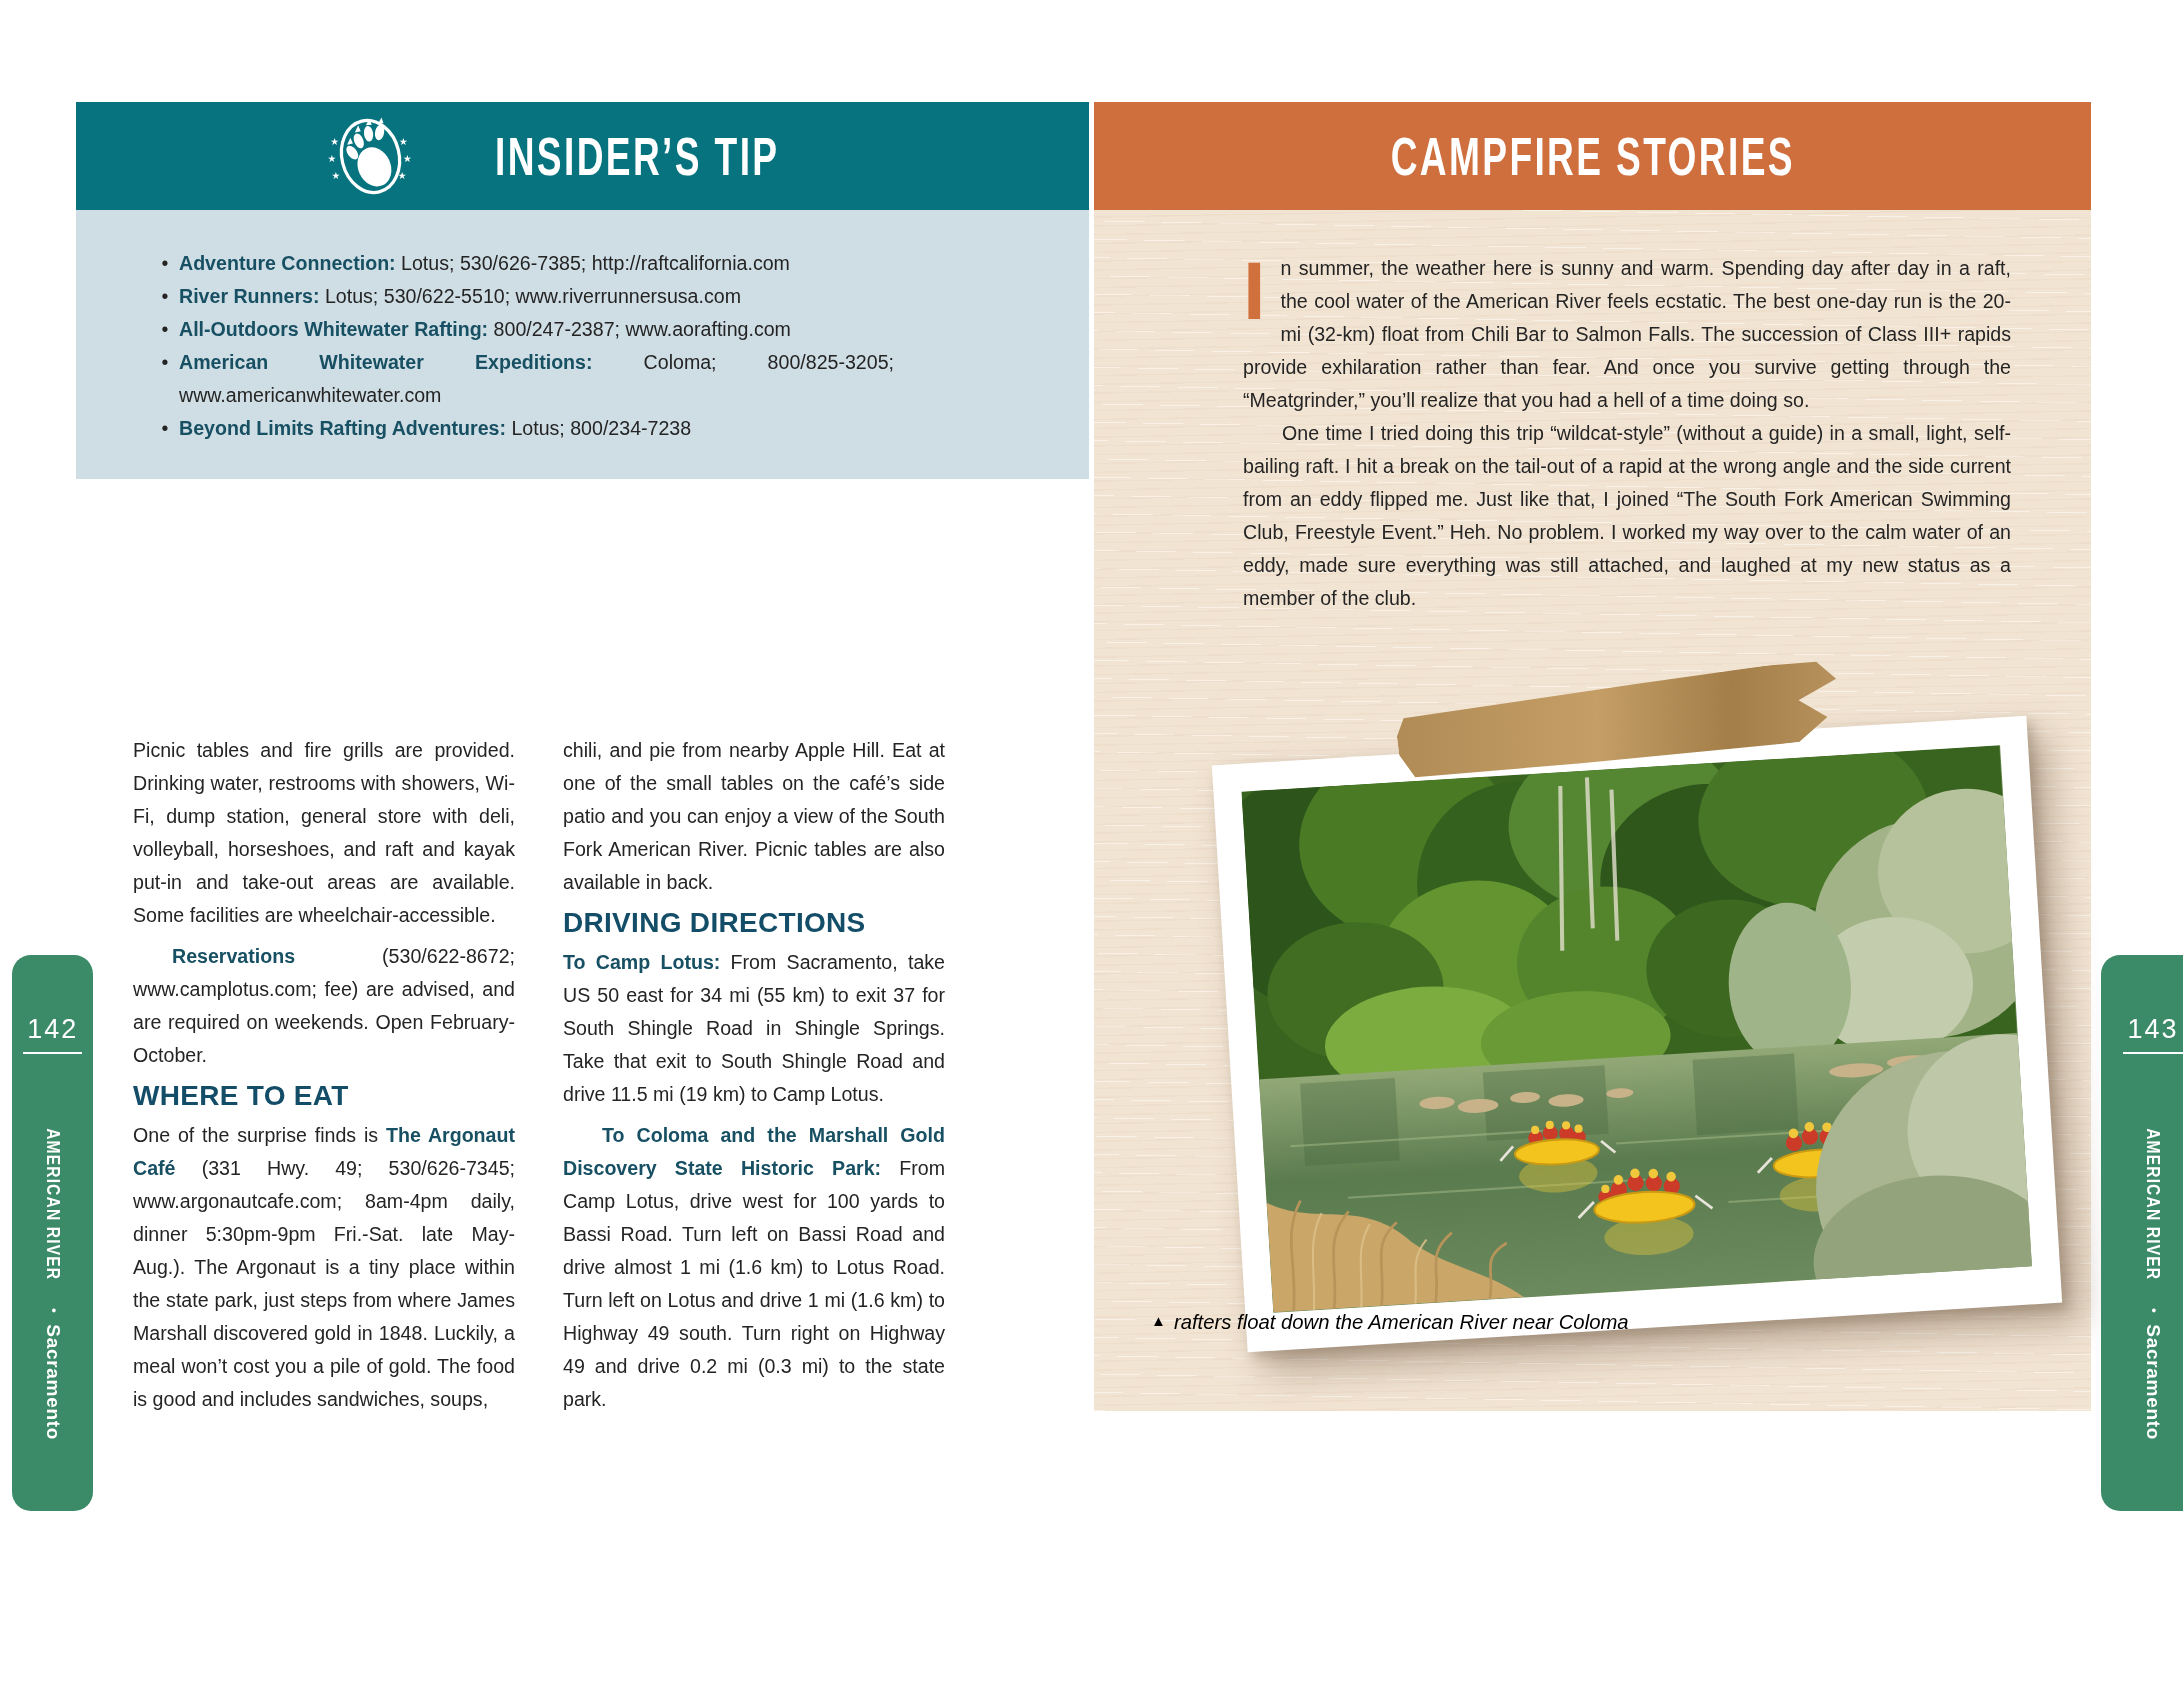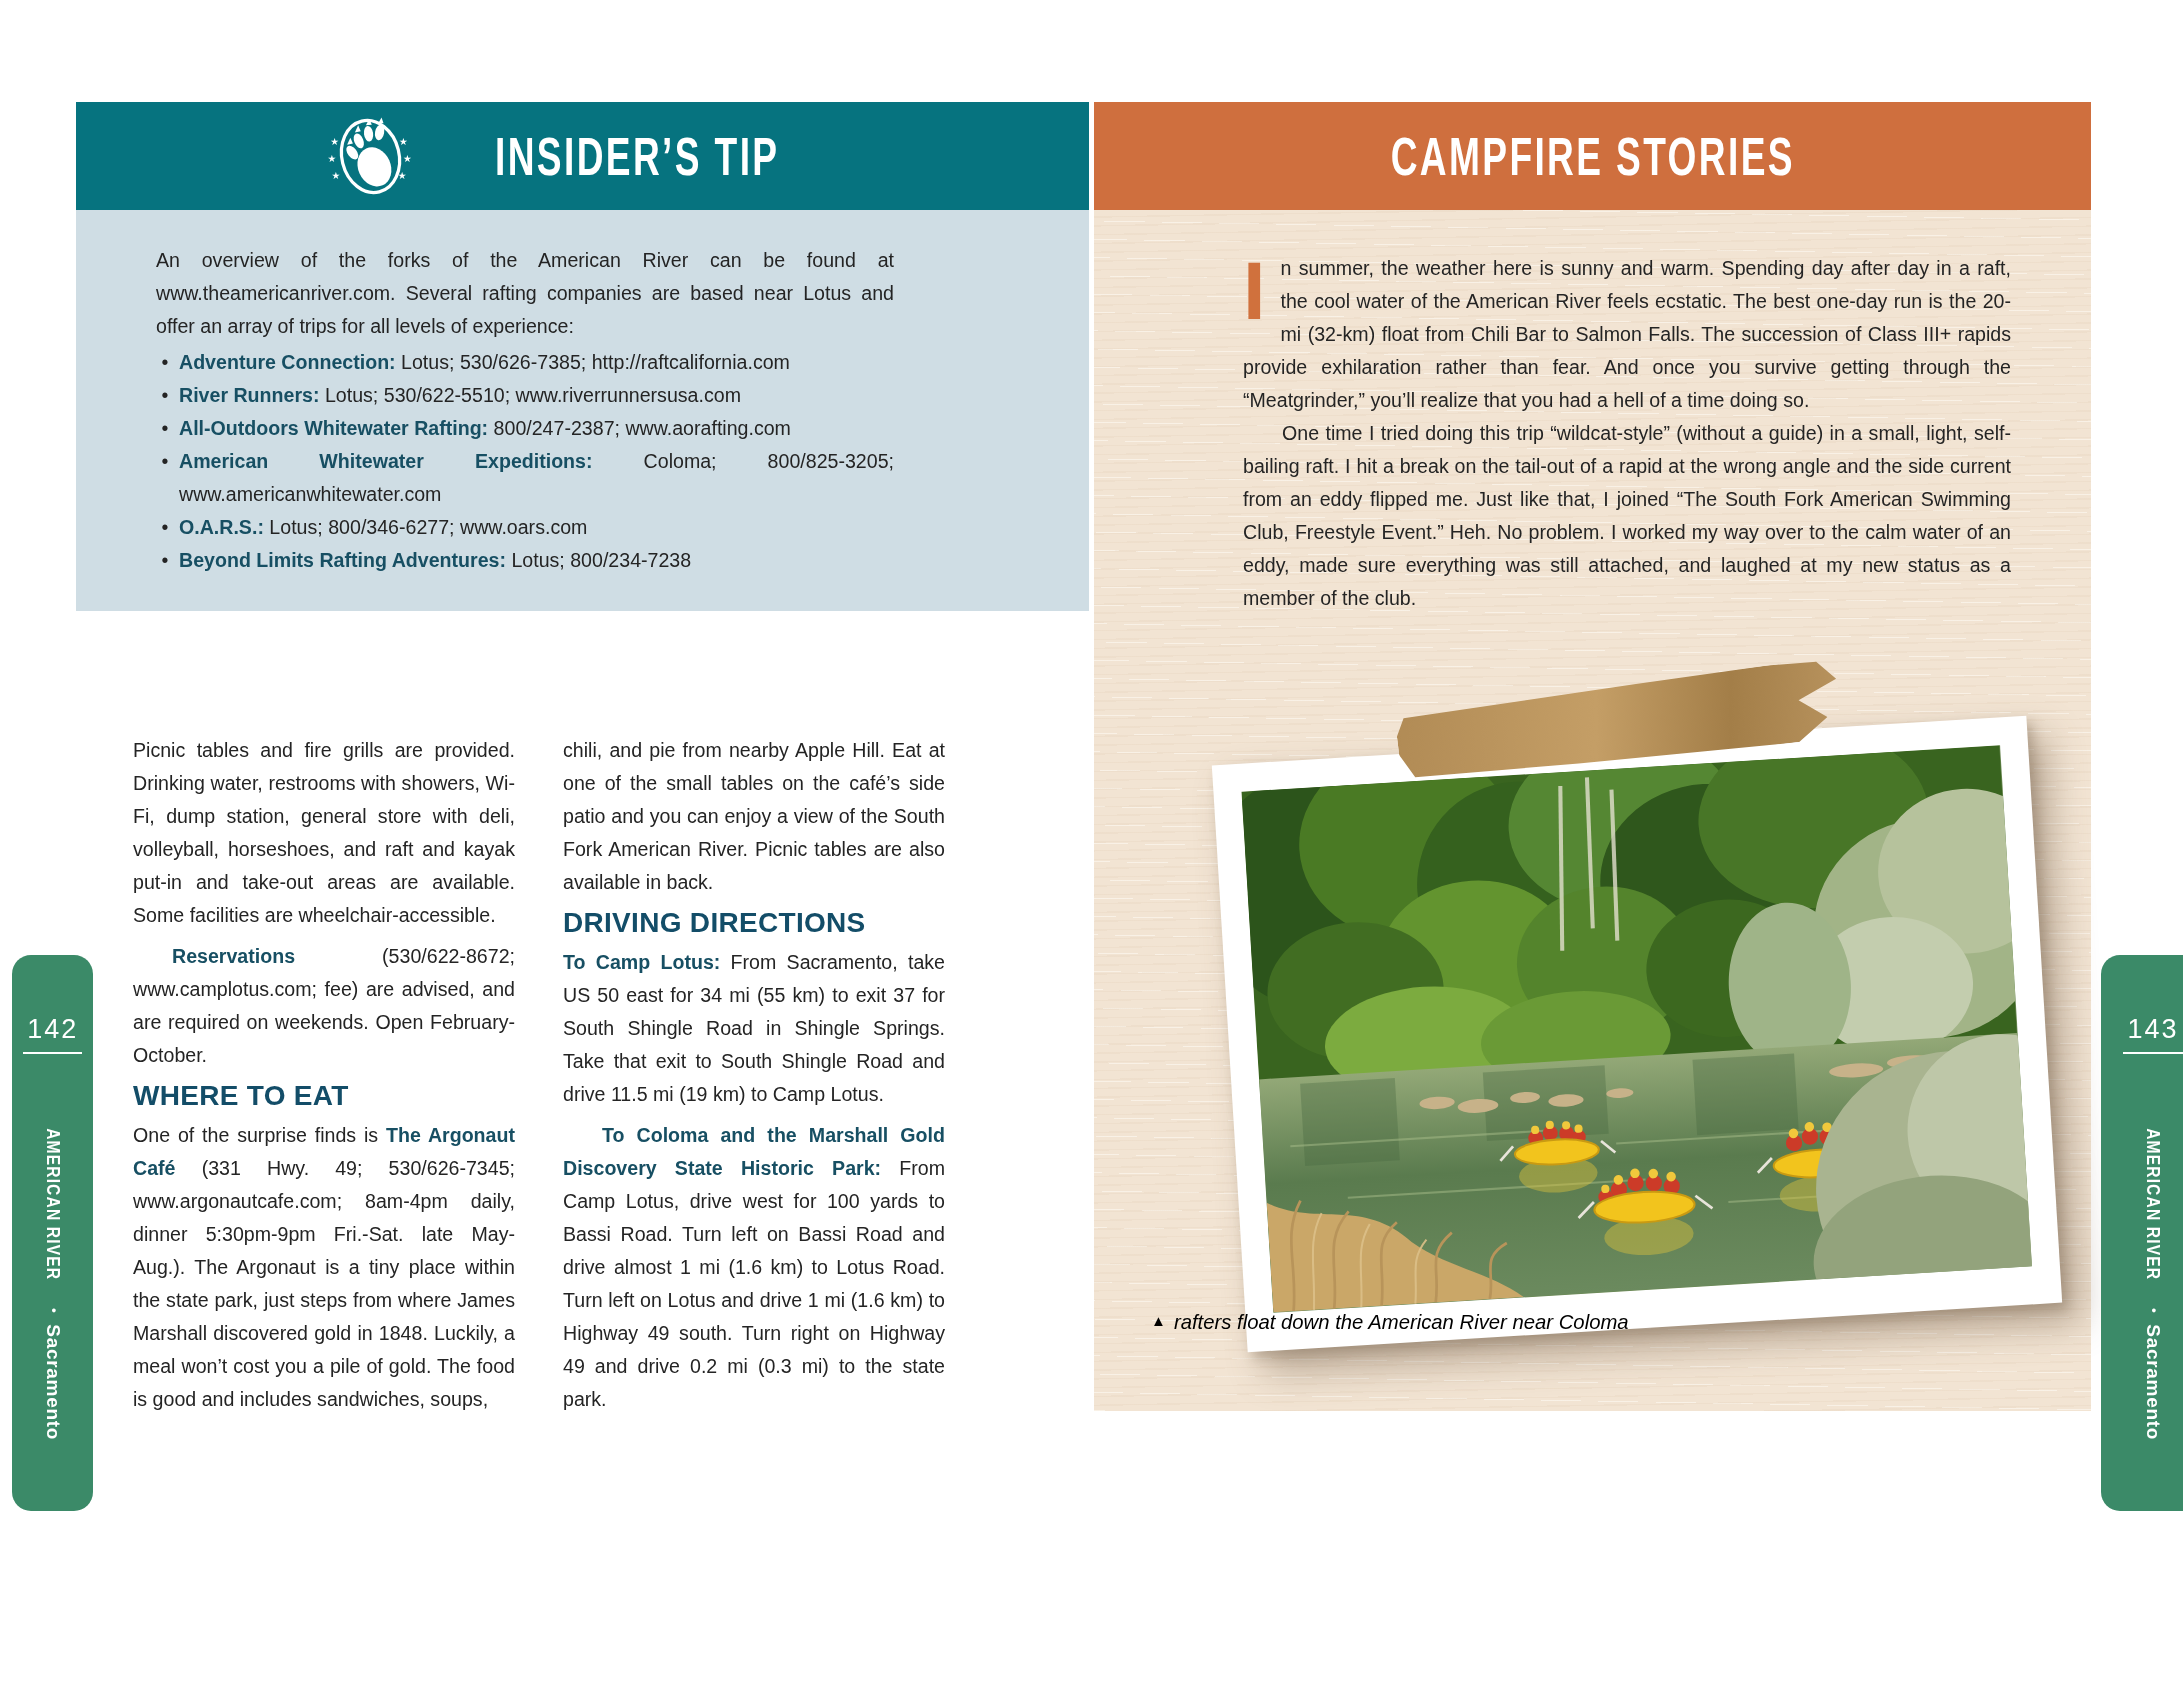--- a/index.html
+++ b/index.html
@@ -122,27 +122,25 @@
         <text x="4" y="78" font-size="15" font-family="DejaVu Sans">★</text>
         <text x="10" y="104" font-size="15" font-family="DejaVu Sans">★</text>
         <text x="114" y="52" font-size="15" font-family="DejaVu Sans">★</text>
         <text x="120" y="78" font-size="15" font-family="DejaVu Sans">★</text>
         <text x="112" y="104" font-size="15" font-family="DejaVu Sans">★</text>
       </g>
     </svg>
     <span class="band-title">INSIDER’S TIP</span>
   </div>
   <div class="tip-body">
-    <p class="tip-intro">An overview of the forks of the American River can be found at www.theamericanriver.com. Several rafting companies are based near Lotus and offer an array of trips for all levels of experience:</p>
     <ul class="tip-list">
       <li><span class="lead">Adventure Connection:</span><span> Lotus; 530/626-7385; http://raftcalifornia.com</span></li>
       <li><span class="lead">River Runners:</span><span> Lotus; 530/622-5510; www.riverrunnersusa.com</span></li>
       <li><span class="lead">All-Outdoors Whitewater Rafting:</span><span> 800/247-2387; www.aorafting.com</span></li>
       <li><span class="lead">American Whitewater Expeditions:</span><span> Coloma; 800/825-3205; www.americanwhitewater.com</span></li>
-      <li><span class="lead">O.A.R.S.:</span><span> Lotus; 800/346-6277; www.oars.com</span></li>
       <li><span class="lead">Beyond Limits Rafting Adventures:</span><span> Lotus; 800/234-7238</span></li>
     </ul>
   </div>
 </div>
 
 <div class="abs col col1">
   <p>Picnic tables and fire grills are provided. Drinking water, restrooms with showers, Wi-Fi, dump station, general store with deli, volleyball, horseshoes, and raft and kayak put-in and take-out areas are available. Some facilities are wheelchair-accessible.</p>
   <p class="indent"><span class="lead">Reservations</span><span> (530/622-8672; www.camplotus.com; fee) are advised, and are required on weekends. Open February-October.</span></p>
   <p class="subhead">WHERE TO EAT</p>
   <p><span>One of the surprise finds is </span><span class="lead">The Argonaut Café</span><span> (331 Hwy. 49; 530/626-7345; www.argonautcafe.com; 8am-4pm daily, dinner 5:30pm-9pm Fri.-Sat. late May-Aug.). The Argonaut is a tiny place within the state park, just steps from where James Marshall discovered gold in 1848. Luckily, a meal won’t cost you a pile of gold. The food is good and includes sandwiches, soups,</span></p>

